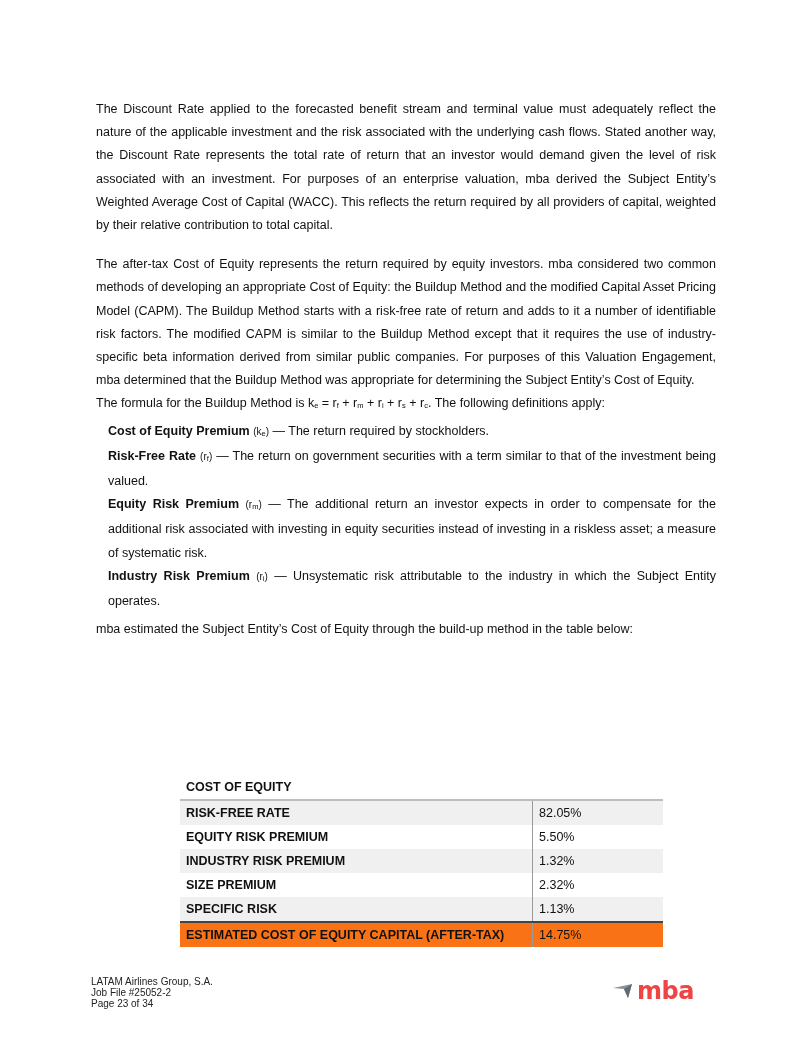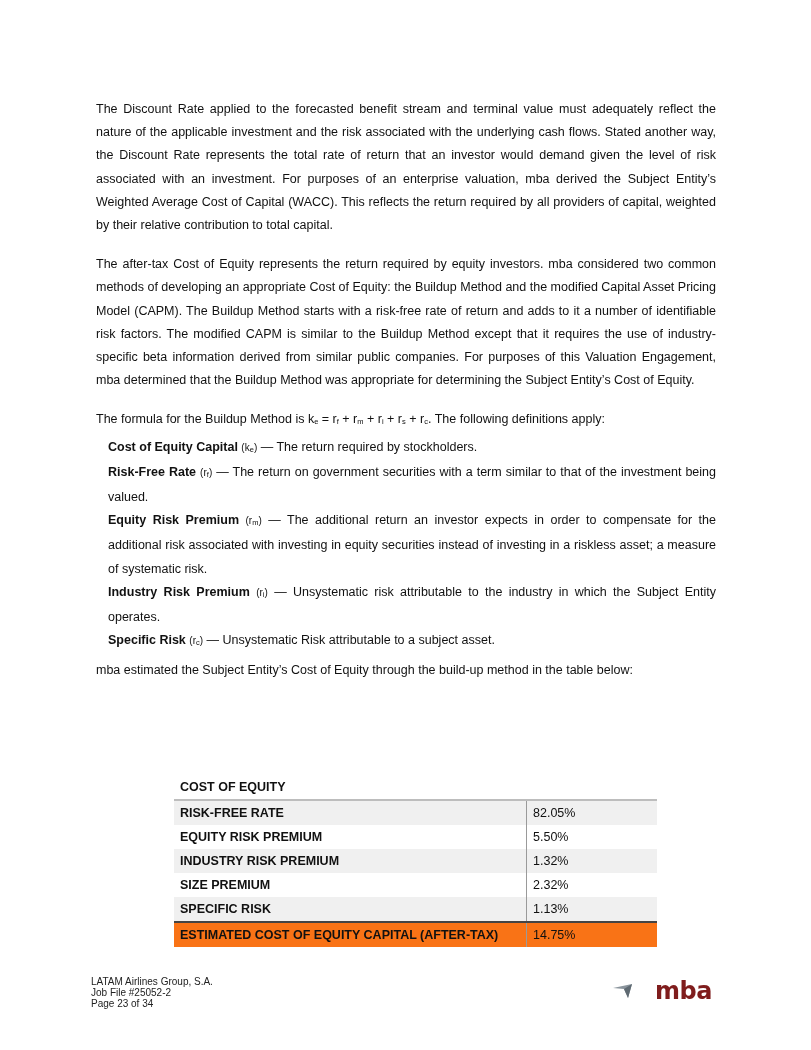--- a/index.html
+++ b/index.html
@@ -3,57 +3,56 @@
 <meta charset="utf-8">
 <style>
   html, body { margin:0; padding:0; background:#ffffff; }
   body { width:811px; height:1050px; position:relative; overflow:hidden;
          font-family:"Liberation Sans", sans-serif; color:#111; }
   .page { position:absolute; left:96px; top:96px; width:620px; }
   .h { font-weight:bold; font-size:12.5px; line-height:16px; margin:0; }
   p { margin:0; font-size:12.5px; line-height:23.2px; text-align:justify; }
   .p1 { margin-top:2px; }
   .p2 { margin-top:16px; }
-  .p3 { margin-top:16px; }
+  .p3 { }
   .defs { margin-left:12px; margin-top:2px; }
   .defs .d { font-size:12.5px; line-height:23.2px; text-align:justify; }
   .defs b { font-weight:bold; }
   .sym { font-size:10px; }
   sub { font-size:7.5px; vertical-align:-1px; }
   .p4 { margin-top:5px; }
-  table.coe { position:absolute; left:174px; top:775px; width:483px; border-collapse:collapse;
+  table.coe { position:absolute; left:180px; top:775px; width:483px; border-collapse:collapse;
               font-size:12.5px; }
   table.coe td { padding:0 6px; height:24px; }
   table.coe .hdr td { font-weight:bold; height:24px; border-bottom:2px solid #bdbdbd; }
   table.coe .lbl { font-weight:bold; width:340px; }
   table.coe .val { border-left:1px solid #9a9a9a; }
   table.coe tr.odd td { background:#f0f0f0; }
   table.coe tr.even td { background:#ffffff; }
   table.coe tr.total td { border-top:2px solid #444; background:#f97316; }
   table.coe tr.total .val { border-left:1px solid #9a9a9a; }
   .footer { position:absolute; left:91px; top:976px; font-size:10px; line-height:11px; color:#222; }
   .logo { position:absolute; left:612px; top:979px; display:flex; align-items:center; }
   .logo-mark { width:22px; height:16px; margin-right:3px; }
-  .logo-text { color:#7f1d1d; font-weight:bold; font-size:24px; letter-spacing:-0.5px; line-height:24px;
-               font-family:"DejaVu Sans", sans-serif;margin-left:18px; }
+  .logo-text { color:#ef4444; font-weight:bold; font-size:24px; letter-spacing:-0.5px; line-height:24px;
+               font-family:"DejaVu Sans", sans-serif; }
 </style>
 </head>
 <body>
 
 <div class="page">
   <p class="p1">The Discount Rate applied to the forecasted benefit stream and terminal value must adequately reflect the nature of the applicable investment and the risk associated with the underlying cash flows.  Stated another way, the Discount Rate represents the total rate of return that an investor would demand given the level of risk associated with an investment.  For purposes of an enterprise valuation, mba derived the Subject Entity’s Weighted Average Cost of Capital (WACC).  This reflects the return required by all providers of capital, weighted by their relative contribution to total capital.</p>
   <p class="p2">The after-tax Cost of Equity represents the return required by equity investors.  mba considered two common methods of developing an appropriate Cost of Equity: the Buildup Method and the modified Capital Asset Pricing Model (CAPM).  The Buildup Method starts with a risk-free rate of return and adds to it a number of identifiable risk factors.  The modified CAPM is similar to the Buildup Method except that it requires the use of industry-specific beta information derived from similar public companies.  For purposes of this Valuation Engagement, mba determined that the Buildup Method was appropriate for determining the Subject Entity’s Cost of Equity.</p>
   <p class="p3"><span>The formula for the Buildup Method is k</span><sub>e</sub><span> = r</span><sub>f</sub><span> + r</span><sub>m</sub><span> + r</span><sub>i</sub><span> + r</span><sub>s</sub><span> + r</span><sub>c</sub><span>.  The following definitions apply:</span></p>
 
   <div class="defs">
-    <div class="d"><b>Cost of Equity Capital</b> <span class="sym">(<span>k</span><sub>e</sub>)</span><span> — The return required by stockholders.</span></div>
+    <div class="d"><b>Cost of Equity Premium</b> <span class="sym">(<span>k</span><sub>e</sub>)</span><span> — The return required by stockholders.</span></div>
     <div class="d"><b>Risk-Free Rate</b> <span class="sym">(<span>r</span><sub>f</sub>)</span><span> — The return on government securities with a term similar to that of the investment being valued.</span></div>
     <div class="d"><b>Equity Risk Premium</b> <span class="sym">(<span>r</span><sub>m</sub>)</span><span> — The additional return an investor expects in order to compensate for the additional risk associated with investing in equity securities instead of investing in a riskless asset; a measure of systematic risk.</span></div>
     <div class="d"><b>Industry Risk Premium</b> <span class="sym">(<span>r</span><sub>i</sub>)</span><span> — Unsystematic risk attributable to the industry in which the Subject Entity operates.</span></div>
-    <div class="d"><b>Specific Risk</b> <span class="sym">(<span>r</span><sub>c</sub>)</span><span> — Unsystematic Risk attributable to a subject asset.</span></div>
   </div>
 
   <p class="p4">mba estimated the Subject Entity’s Cost of Equity through the build-up method in the table below:</p>
 </div>
 
 <table class="coe">
   <tbody>
       <tr class="hdr">
     <td colspan="2">COST OF EQUITY</td>
   </tr>

